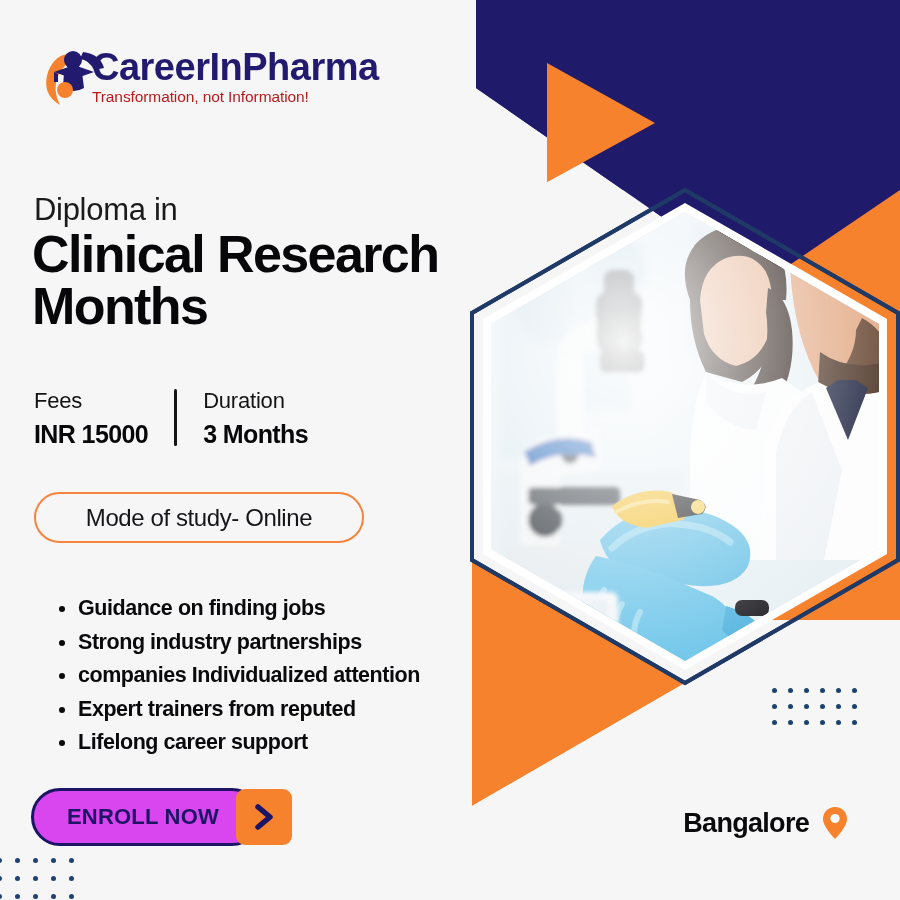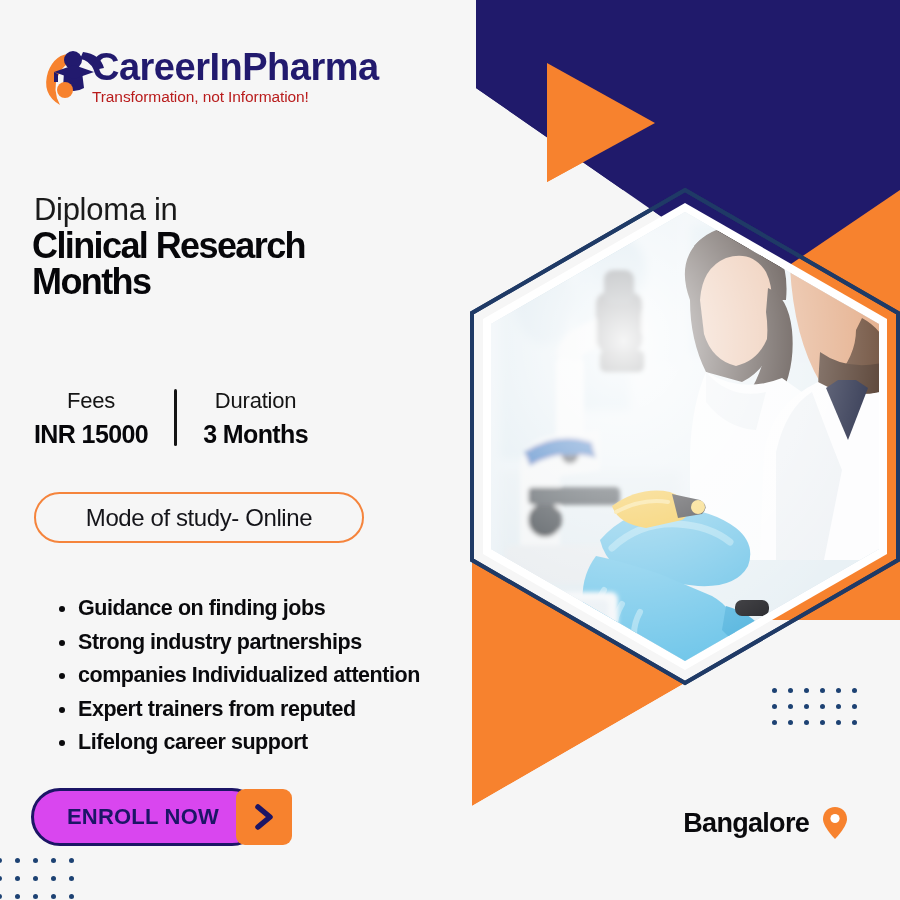--- a/index.html
+++ b/index.html
@@ -71,37 +71,37 @@
     font-weight: 400;
     color: #1b1b1b;
     letter-spacing: -0.3px;
     line-height: 1.1;
   }
   .headline {
     position: absolute;
     left: 32px;
     top: 228px;
     width: 520px;
-    font-size: 36px;
+    font-size: 52px;
     font-weight: 700;
     color: #07070a;
     letter-spacing: -1.6px;
     line-height: 1.0;
   }
   .headline .l2 { display: block; }
 
   
   .meta {
     position: absolute;
     left: 34px;
     top: 385px;
     display: flex;
     align-items: stretch;
   }
-  .meta-col { display: flex; flex-direction: column; text-align: center; }
+  .meta-col { display: flex; flex-direction: column; }
   .meta-label {
     font-size: 22px;
     font-weight: 400;
     color: #141414;
     letter-spacing: -0.2px;
     line-height: 1.45;
   }
   .meta-value {
     font-size: 25px;
     font-weight: 700;

